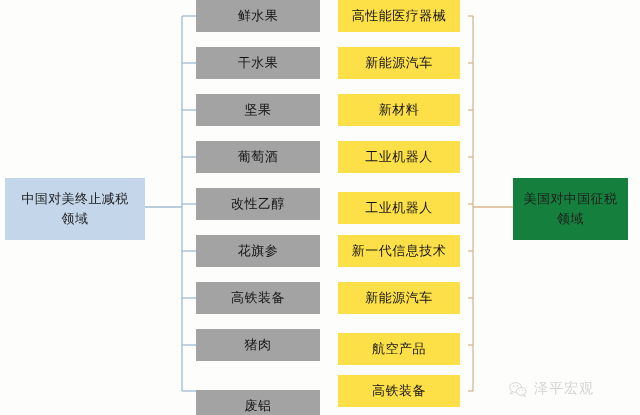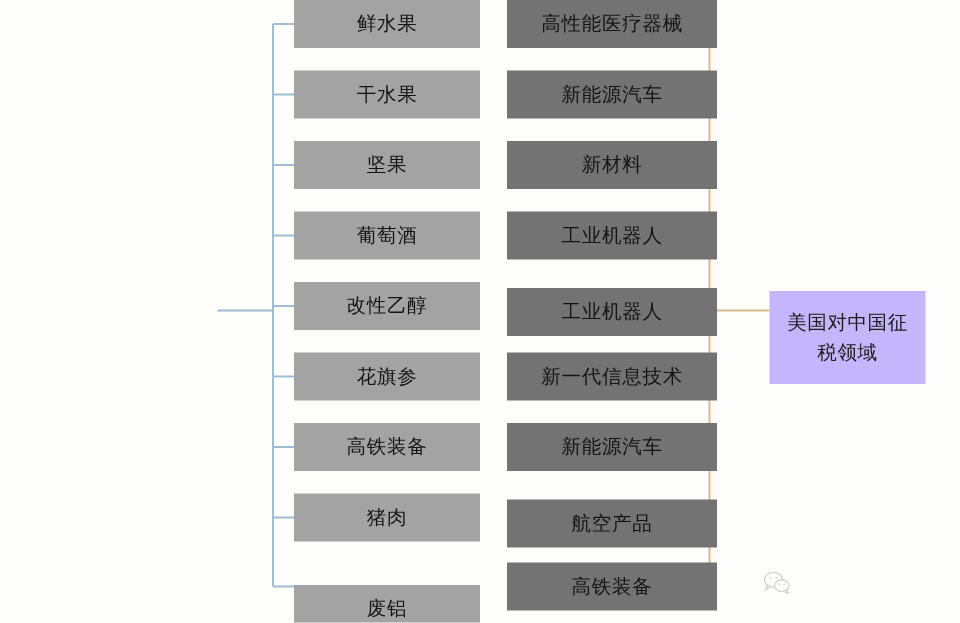--- a/index.html
+++ b/index.html
@@ -38,24 +38,23 @@
   #left-label-box {
     left: 5px;
     top: 178px;
     width: 140px;
     height: 62px;
     background: #c3d6ea;
   }
   #right-label-box {
     left: 513px;
     top: 178px;
-    width: 104px;
+    width: 115px;
     height: 62px;
-    background: #c4b5fd;
-    margin-top: 16px;
+    background: #15803d;
   }
 
   
   .col {
     position: absolute;
     top: 0;
     width: 130px;
   }
   #col-blue  { left: 196px; width: 124px; }
   #col-orange{ left: 338px; width: 130px; }
@@ -66,21 +65,21 @@
     display: flex;
     align-items: center;
     justify-content: center;
     height: 32px;
     font-size: 13px;
     color: #141414;
     letter-spacing: 0.5px;
     white-space: nowrap;
   }
   #col-blue .item-box   { background: #a3a3a3; width: 124px; }
-  #col-orange .item-box { background: #737373; width: 140px; }
+  #col-orange .item-box { background: #fde047; width: 122px; }
 
   
   #connectors {
     position: absolute;
     left: 0;
     top: 0;
     width: 640px;
     height: 415px;
     pointer-events: none;
   }
@@ -134,20 +133,21 @@
       <path d="M473 110 H468"></path>
       <path d="M473 157 H468"></path>
       <path d="M473 204 H468"></path>
       <path d="M473 251 H468"></path>
       <path d="M473 298 H468"></path>
       <path d="M473 345 H468"></path>
       <path d="M473 391 H468"></path>
     </g>
   </svg>
 
+  <div class="side-box" id="left-label-box">中国对美终止减税领域</div>
 
   <div class="side-box" id="right-label-box">美国对中国征税领域</div>
 
   <div class="col" id="col-blue">
     <div class="item-box" style="top:0px">鲜水果</div>
     <div class="item-box" style="top:47px">干水果</div>
     <div class="item-box" style="top:94px">坚果</div>
     <div class="item-box" style="top:141px">葡萄酒</div>
     <div class="item-box" style="top:188px">改性乙醇</div>
     <div class="item-box" style="top:235px">花旗参</div>
@@ -172,15 +172,16 @@
     <svg class="wm-icon" viewBox="0 0 24 20" xmlns="http://www.w3.org/2000/svg">
       <ellipse cx="9" cy="8" rx="7.5" ry="6" fill="none" stroke="#9a9a9a" stroke-width="1.2"></ellipse>
       <path d="M4 13 L2.5 16.5 L6 14.5" fill="none" stroke="#9a9a9a" stroke-width="1.2"></path>
       <circle cx="6.5" cy="6.5" r="0.9" fill="#9a9a9a"></circle>
       <circle cx="11.5" cy="6.5" r="0.9" fill="#9a9a9a"></circle>
       <ellipse cx="16" cy="13" rx="6" ry="4.8" fill="#fdfdfc" stroke="#9a9a9a" stroke-width="1.2"></ellipse>
       <path d="M20 17 L21.5 19.5 L18.5 18.2" fill="none" stroke="#9a9a9a" stroke-width="1.2"></path>
       <circle cx="14" cy="12" r="0.8" fill="#9a9a9a"></circle>
       <circle cx="18" cy="12" r="0.8" fill="#9a9a9a"></circle>
     </svg>
+    <span class="wm-text">泽平宏观</span>
   </div>
 
 </div>
 
 </body></html>

